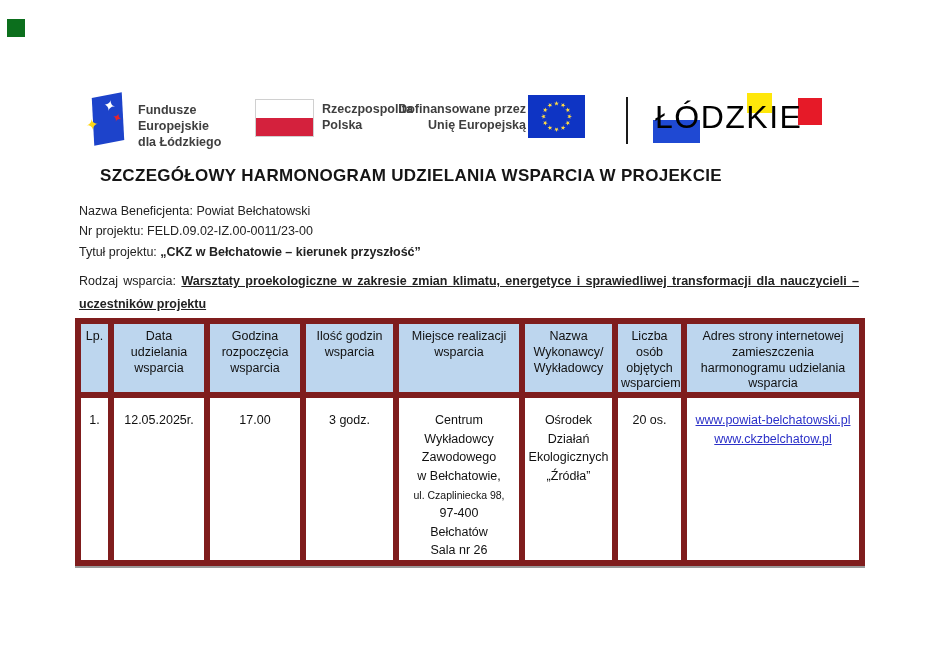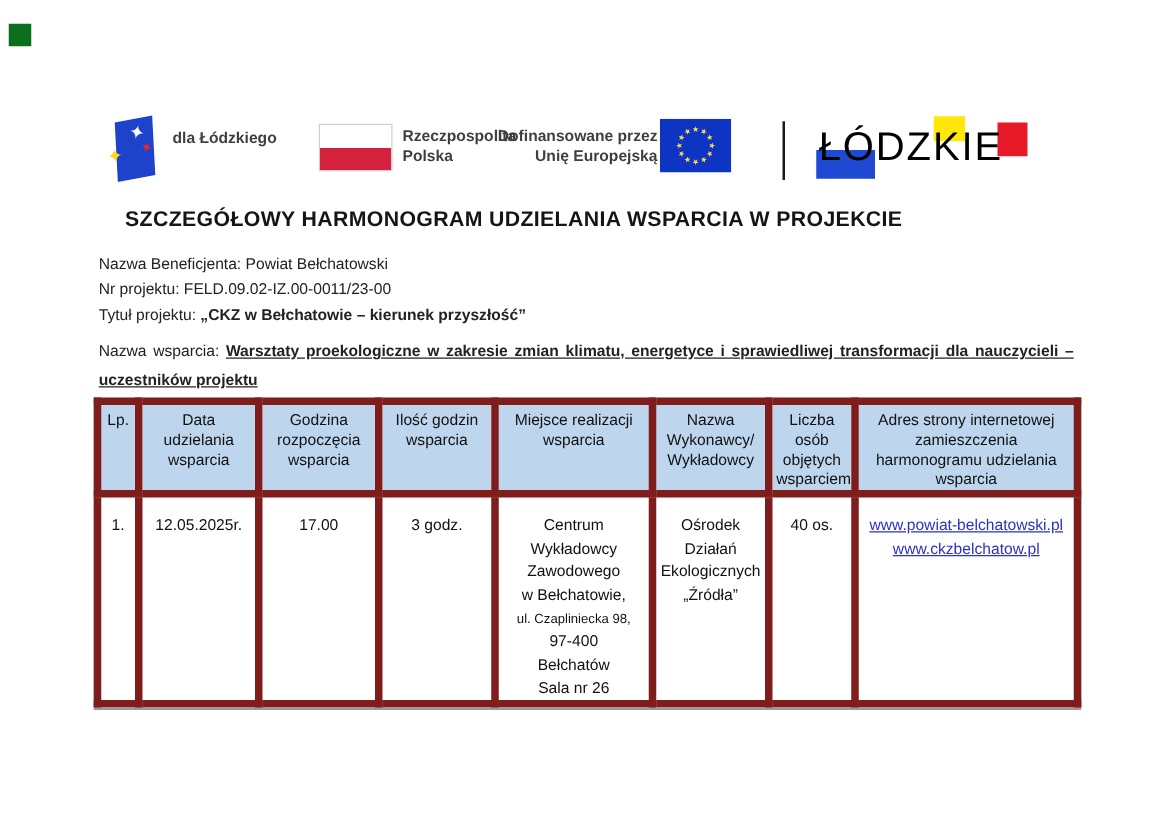--- a/index.html
+++ b/index.html
@@ -71,20 +71,21 @@
 <div class="abs" id="corner-marker"></div>
 
 <div class="abs logoband">
 
   <div class="abs" id="fe-logo">
     <div class="abs" id="fe-flag"></div>
     <span class="festar" id="fe-star-white">✦</span>
     <span class="festar" id="fe-star-yellow">✦</span>
     <span class="festar" id="fe-star-red">✦</span>
     <div class="abs logotext" id="fe-text">
+      <div>Fundusze Europejskie</div>
       <div>dla Łódzkiego</div>
     </div>
   </div>
 
   <div class="abs" id="pl-flag"></div>
   <div class="abs logotext" id="pl-text">
     <div>Rzeczpospolita</div>
     <div>Polska</div>
   </div>
 
@@ -122,21 +123,21 @@
     <div class="abs" id="lodzkie-word">ŁÓDZKIE</div>
   </div>
 </div>
 
 <div class="abs" id="page-title">SZCZEGÓŁOWY HARMONOGRAM UDZIELANIA WSPARCIA W PROJEKCIE</div>
 
 <div class="abs" id="info">
   <div class="iline">Nazwa Beneficjenta: Powiat Bełchatowski</div>
   <div class="iline">Nr projektu: FELD.09.02-IZ.00-0011/23-00</div>
   <div class="iline"><span>Tytuł projektu: </span><b>„CKZ w Bełchatowie – kierunek przyszłość”</b></div>
-  <div id="rodzaj-line"><span>Nazwa wsparcia: </span><b>Warsztaty proekologiczne w zakresie zmian klimatu, energetyce i sprawiedliwej transformacji dla nauczycieli – uczestników projektu</b></div>
+  <div id="rodzaj-line"><span>Rodzaj wsparcia: </span><b>Warsztaty proekologiczne w zakresie zmian klimatu, energetyce i sprawiedliwej transformacji dla nauczycieli – uczestników projektu</b></div>
 </div>
 
 <table class="abs" id="schedule">
   <colgroup>
     <col style="width:33px">
       <col style="width:96px">
       <col style="width:96px">
       <col style="width:93px">
     <col style="width:126px">
       <col style="width:93px">
@@ -170,20 +171,20 @@
         <div class="cellline">97-400</div>
         <div class="cellline">Bełchatów</div>
         <div class="cellline">Sala nr 26</div>
       </td>
       <td>
         <div class="cellline">Ośrodek</div>
         <div class="cellline">Działań</div>
         <div class="cellline">Ekologicznych</div>
         <div class="cellline">„Źródła”</div>
       </td>
-      <td>40 os.</td>
+      <td>20 os.</td>
       <td class="links-cell">
         <a class="weblink" href="#">www.powiat-belchatowski.pl</a>
         <a class="weblink" href="#">www.ckzbelchatow.pl</a>
       </td>
     </tr>
   </tbody>
 </table>
 
 </body></html>

